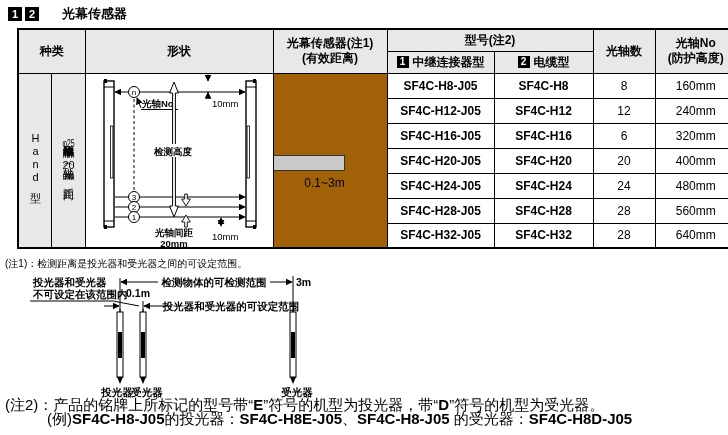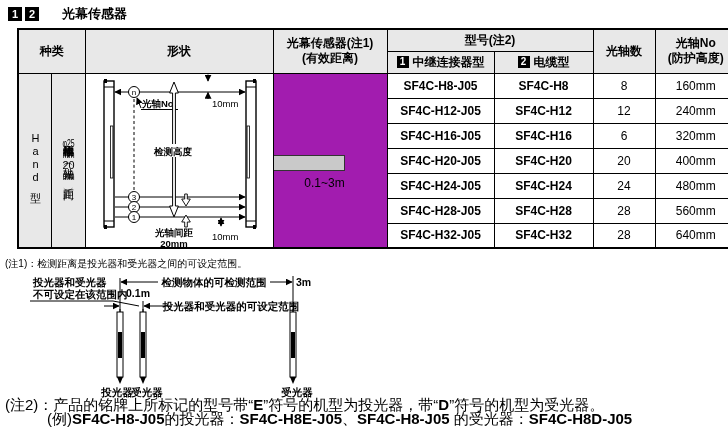--- a/index.html
+++ b/index.html
@@ -22,21 +22,21 @@
   tbody tr{height:25px;}
   .subhead{display:inline-flex;align-items:center;gap:4px;justify-content:center;}
   .model{font-weight:bold;}
   .kind-cell{background:#e8e8e8;}
   .vtext{writing-mode:vertical-rl;text-orientation:upright;margin:0 auto;line-height:1.05;
          font-size:11px;letter-spacing:1px;display:inline-block;}
   .vtext2{writing-mode:vertical-rl;margin:0 auto;line-height:1.0;font-size:11px;display:inline-block;}
   .tcy{text-combine-upright:all;}
   .shape-cell{position:relative;background:#fff;}
   .shape-cell svg{position:absolute;left:0;top:0;}
-  .dist-cell{position:relative;background:#a21caf;font-size:12px;}
+  .dist-cell{position:relative;background:#a16207;font-size:12px;}
   .dist-bar{position:absolute;left:-1px;top:81px;width:70px;height:14px;background:#c9c9c9;
             border:1px solid #333;}
   .dist-label{position:absolute;left:0;top:102px;width:102px;text-align:center;}
   
   .note1-text{position:absolute;left:5px;top:257px;font-size:10px;}
   .note1-svg{position:absolute;left:0;top:269px;}
   .note2{position:absolute;left:5px;top:398px;font-size:15px;line-height:14px;}
   .note2 .l2{margin-left:42px;}
   .b{font-weight:bold;}
   svg text{font-family:"Liberation Sans","DejaVu Sans",sans-serif;}

